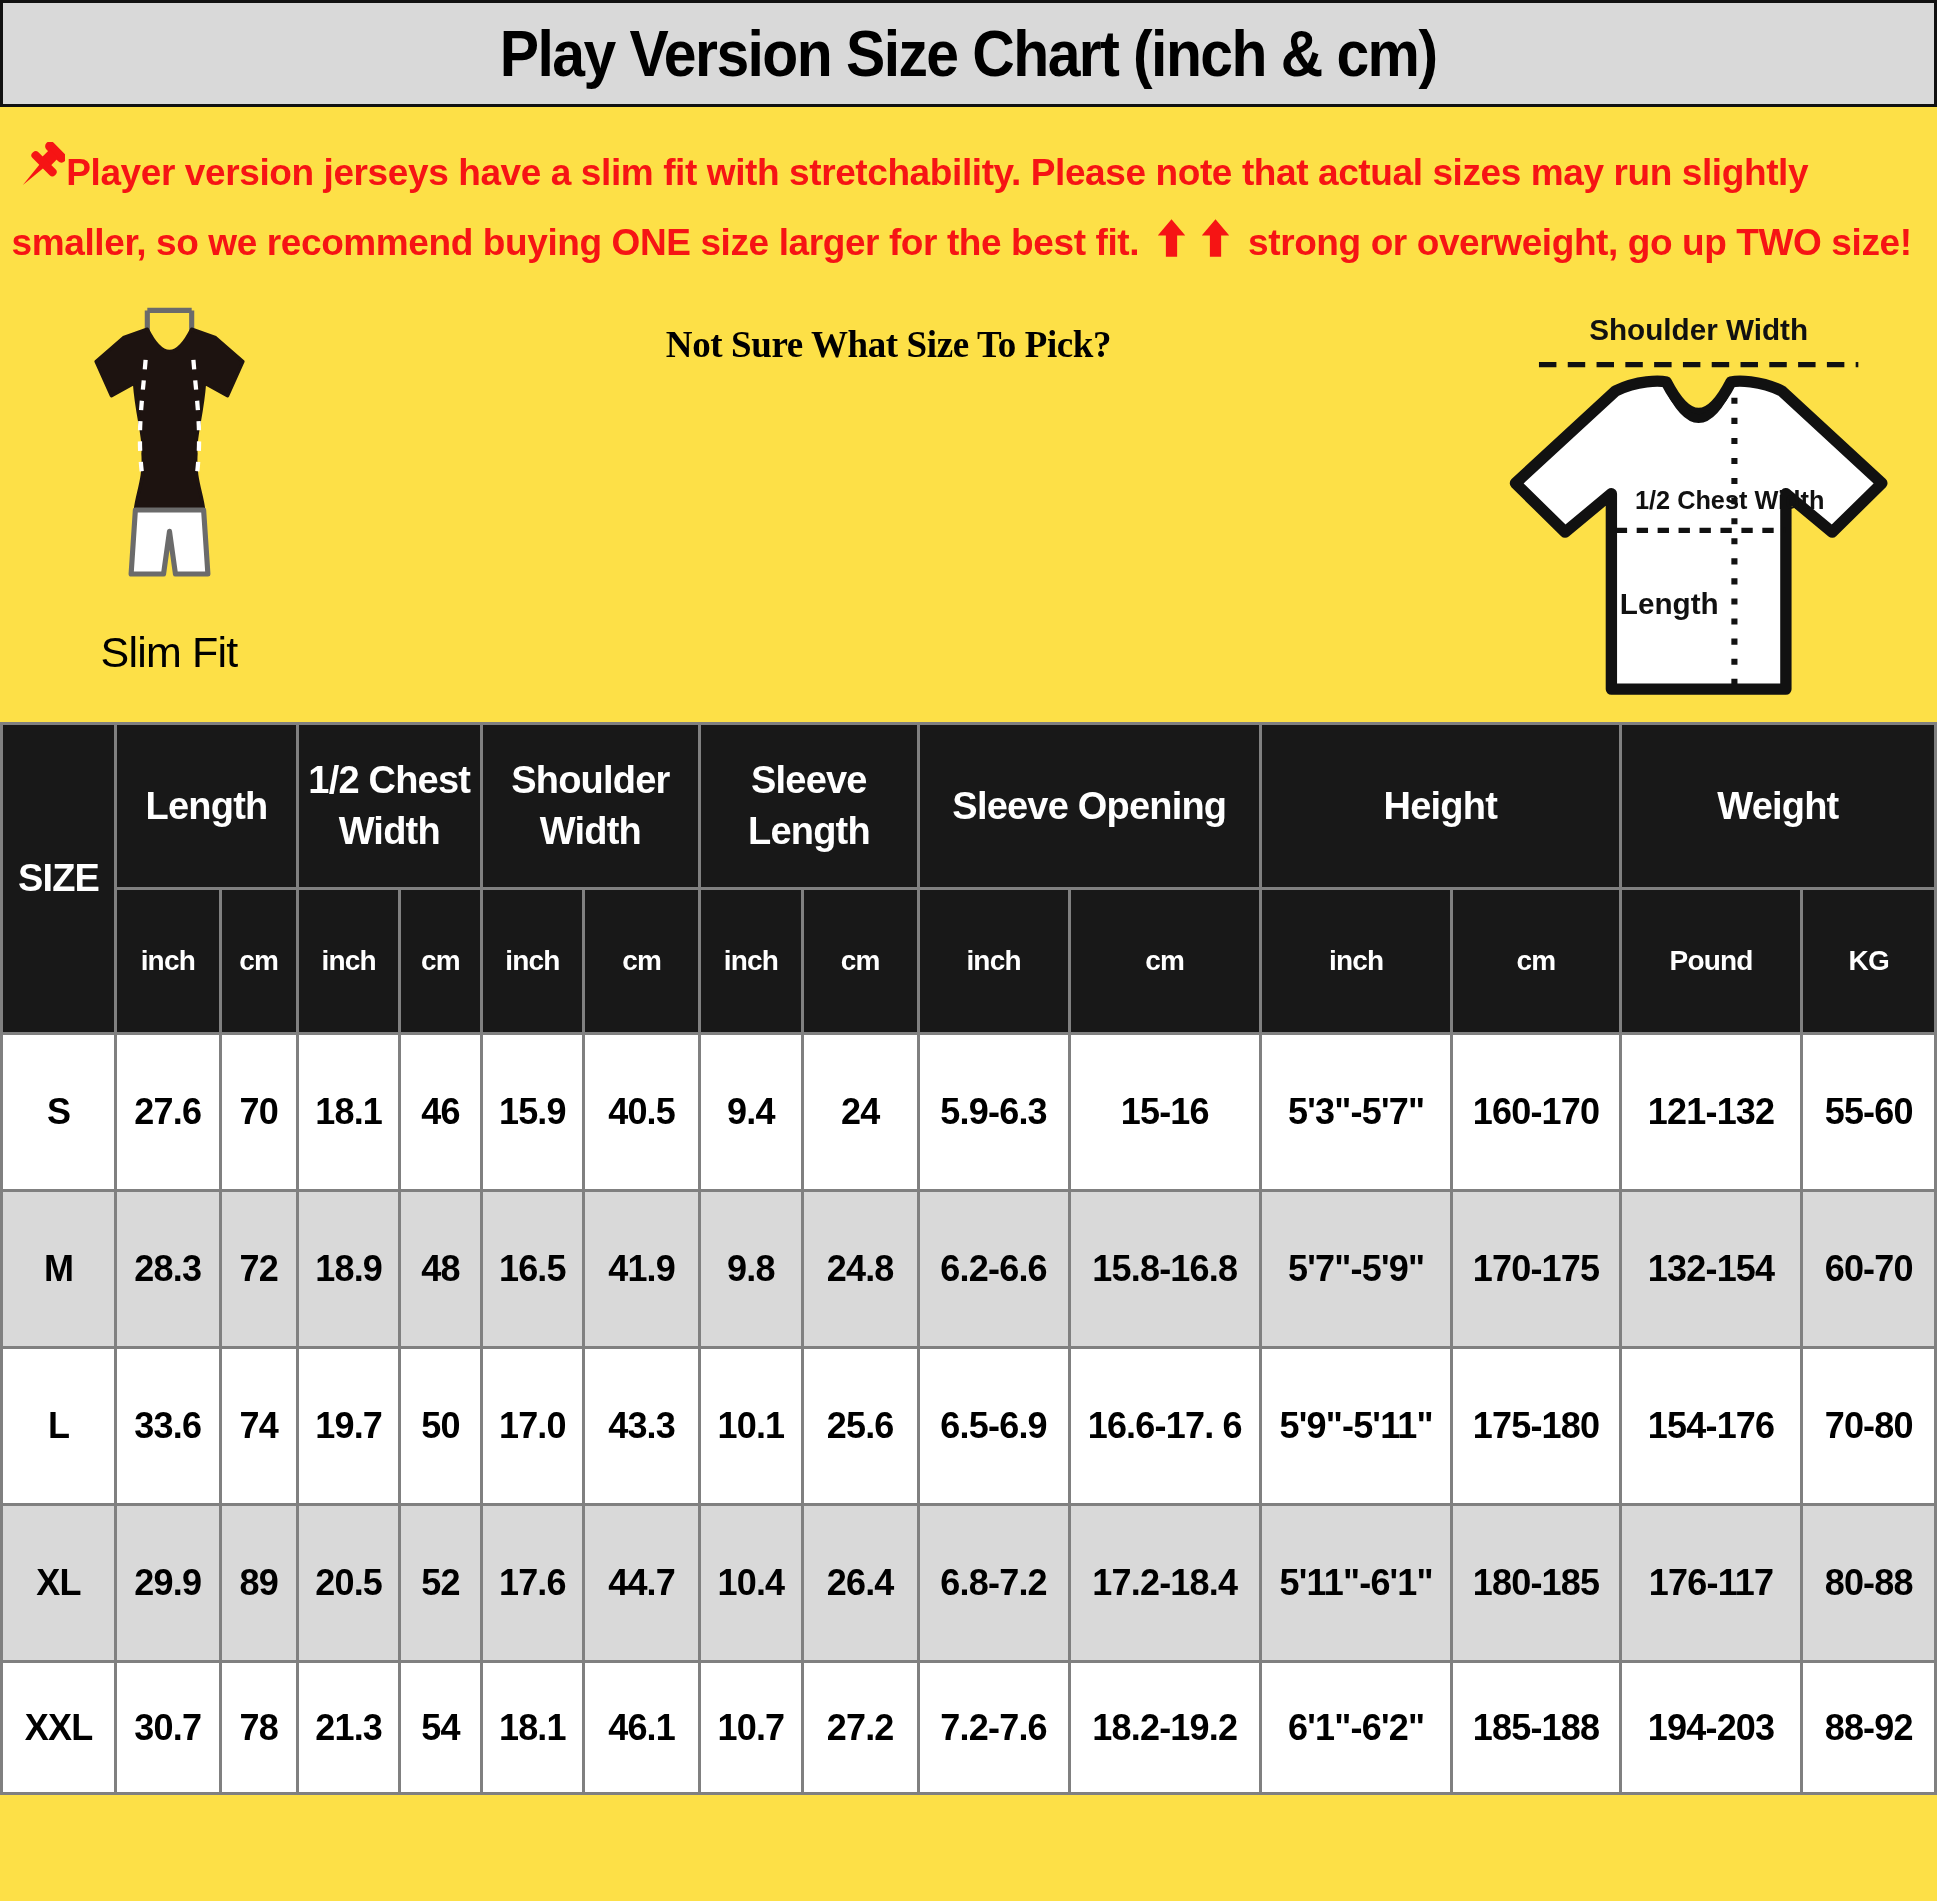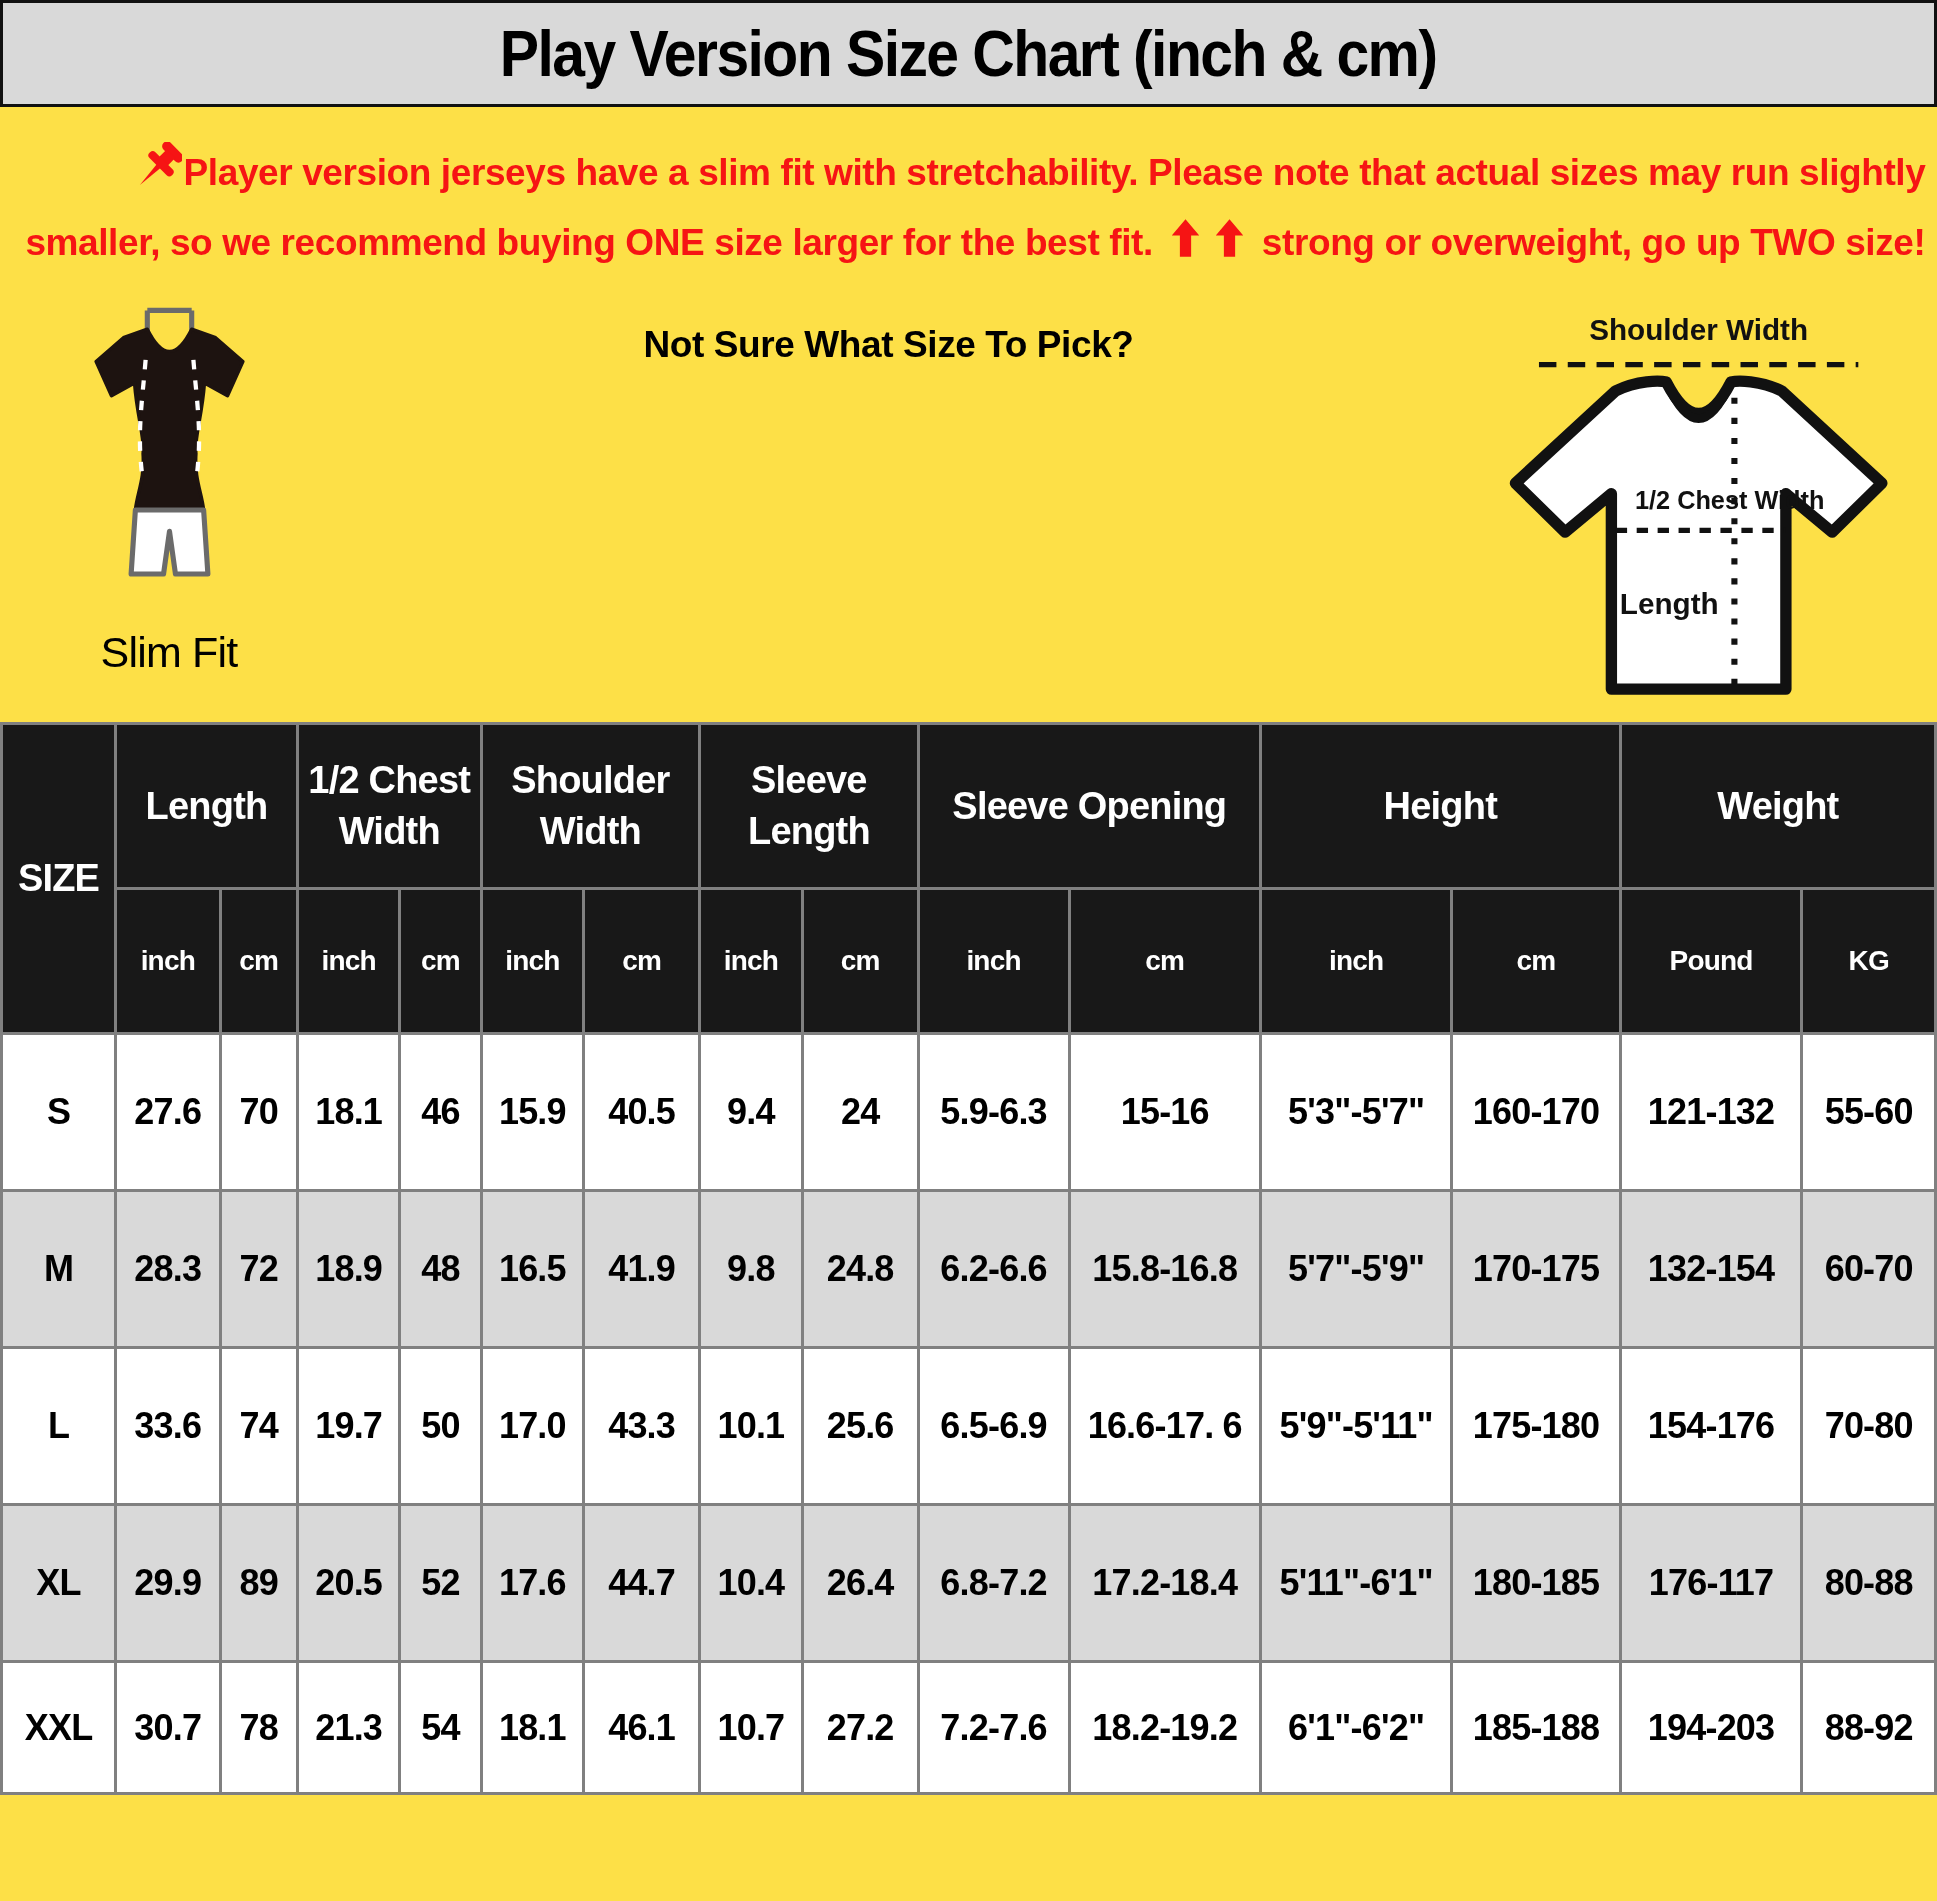--- a/index.html
+++ b/index.html
@@ -21,38 +21,39 @@
   .title-bar h1 {
     margin:0;
     font-size:64px; font-weight:bold; color:#000;
     letter-spacing:-1.7px;
     transform:scaleX(0.92);
     white-space:nowrap;
   }
   
   .notice {
     margin:35px 11.6px 0 11.6px;
-    text-align:right;
+    text-align:left;
     color:#f61414;
     font-size:37px; font-weight:bold;
     line-height:1.62;
     letter-spacing:-0.4px;
   }
   .notice .pin { display:inline-block; vertical-align:-10px; margin-right:1.7px; }
   .notice .arrow { display:inline-block; vertical-align:-3.3px; margin:0 5.8px; }
   
   .info-row { display:flex; align-items:flex-start; margin-top:31px; padding:0 15px 0 45px; }
   .slimfit { width:248px; flex:0 0 248px; text-align:center; }
   .slimfit .label { margin-top:45px; font-size:43px; font-weight:normal; color:#000; letter-spacing:-0.8px; }
   .guide {
     flex:1 1 auto;
     text-align:center;
     font-size:37px; font-weight:bold; color:#000;
     line-height:1.62; letter-spacing:-0.4px;
     padding:8.3px 45px 0 45px;
+    font-family:Liberation Serif, serif;
   }
   .guide .heading { display:block; }
   .diagram { width:438px; flex:0 0 438px; }
   
   table.size-table {
     width:1937px;
     margin-top:15px;
     border-collapse:collapse;
     table-layout:fixed;
   }

